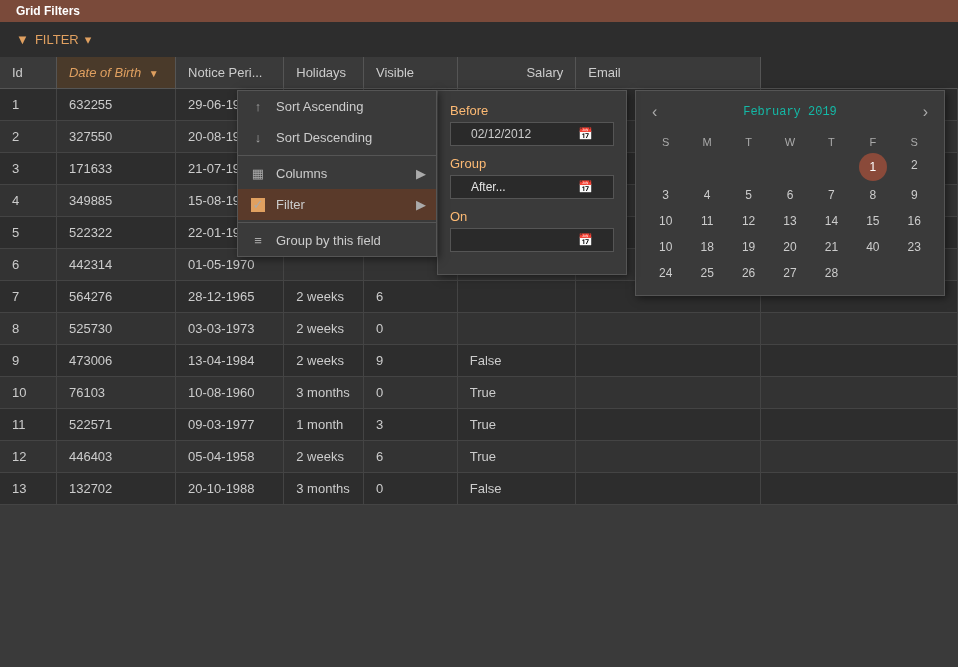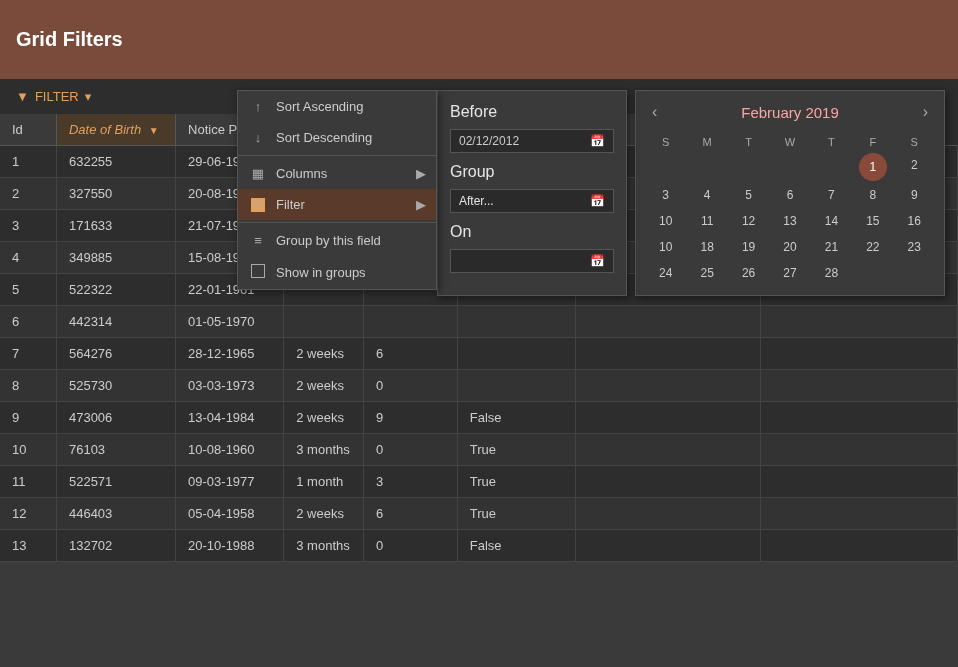--- a/index.html
+++ b/index.html
@@ -10,22 +10,22 @@
       width: 958px;
       height: 667px;
       overflow: hidden;
       position: relative;
     }
 
     
     .header {
       background: #7a4a3a;
       color: #fff;
-      padding: 28px 16px;
-      font-size: 20px;
+      padding: 4px 16px;
+      font-size: 12px;
       font-weight: bold;
     }
 
     
     .filter-bar {
       background: #2d2d2d;
       padding: 10px 16px;
       display: flex;
       align-items: center;
     }
@@ -150,34 +150,33 @@
       top: 90px;
       left: 437px;
       background: #3a3a3a;
       border: 1px solid #555;
       width: 190px;
       z-index: 99;
       padding: 12px;
       box-shadow: 2px 2px 8px rgba(0,0,0,0.5);
     }
     .date-filter-label {
-      color: #e5e5e5;
-      font-size: 16px;
+      color: #fdba74;
+      font-size: 13px;
       margin-bottom: 4px;
     }
     .date-filter-input {
       display: flex;
       align-items: flex-start;
       background: #2a2a2a;
       border: 1px solid #555;
-      padding: 4px 8px;
+      padding: 4px 20px;
       color: #ccc;
       margin-bottom: 10px;
       justify-content: space-between;
-      margin-top: 8px;
     }
     .date-filter-input span { font-size: 12px; }
     .cal-icon { color: #aaa; font-size: 14px; cursor: pointer; }
 
     
     .calendar {
       position: absolute;
       top: 90px;
       left: 635px;
       background: #3a3a3a;
@@ -195,21 +194,21 @@
       color: #ccc;
     }
     .cal-nav {
       cursor: pointer;
       color: #aaa;
       font-size: 16px;
       padding: 2px 6px;
       background: none;
       border: none;
     }
-    .cal-title { font-size: 15px; color: #fca5a5; }
+    .cal-title { font-size: 12px; color: #14b8a6; font-family: Liberation Mono, monospace; }
     .cal-grid {
       display: grid;
       grid-template-columns: repeat(7, 1fr);
       gap: 2px;
     }
     .cal-dow {
       text-align: center;
       color: #aaa;
       font-size: 11px;
       padding: 3px 0;
@@ -432,26 +431,20 @@
     <span class="ctx-icon">
       <span class="ctx-checkbox checked">✓</span>
     </span>
     <span>Filter</span>
     <span class="ctx-arrow">▶</span>
   </div>
   <hr class="ctx-divider">
   <div class="ctx-item">
     <span class="ctx-icon">≡</span>
     <span>Group by this field</span>
-  </div>
-  <div class="ctx-item">
-    <span class="ctx-icon">
-      <span class="ctx-checkbox"></span>
-    </span>
-    <span>Show in groups</span>
   </div>
 </div>
 
 <div class="date-filter-panel">
   <div class="date-filter-label">Before</div>
   <div class="date-filter-input">
     <span>02/12/2012</span>
     <span class="cal-icon">📅</span>
   </div>
   <div class="date-filter-label">Group</div>
@@ -499,21 +492,21 @@
       <div class="cal-day">12</div>
       <div class="cal-day">13</div>
       <div class="cal-day">14</div>
       <div class="cal-day">15</div>
       <div class="cal-day">16</div>
       <div class="cal-day">10</div>
       <div class="cal-day">18</div>
       <div class="cal-day">19</div>
       <div class="cal-day">20</div>
       <div class="cal-day">21</div>
-      <div class="cal-day">22</div>
+      <div class="cal-day">40</div>
       <div class="cal-day">23</div>
       <div class="cal-day">24</div>
       <div class="cal-day">25</div>
       <div class="cal-day">26</div>
       <div class="cal-day">27</div>
       <div class="cal-day">28</div>
       <div class="cal-day empty"></div>
       <div class="cal-day empty"></div>
     </div>
 </div>

